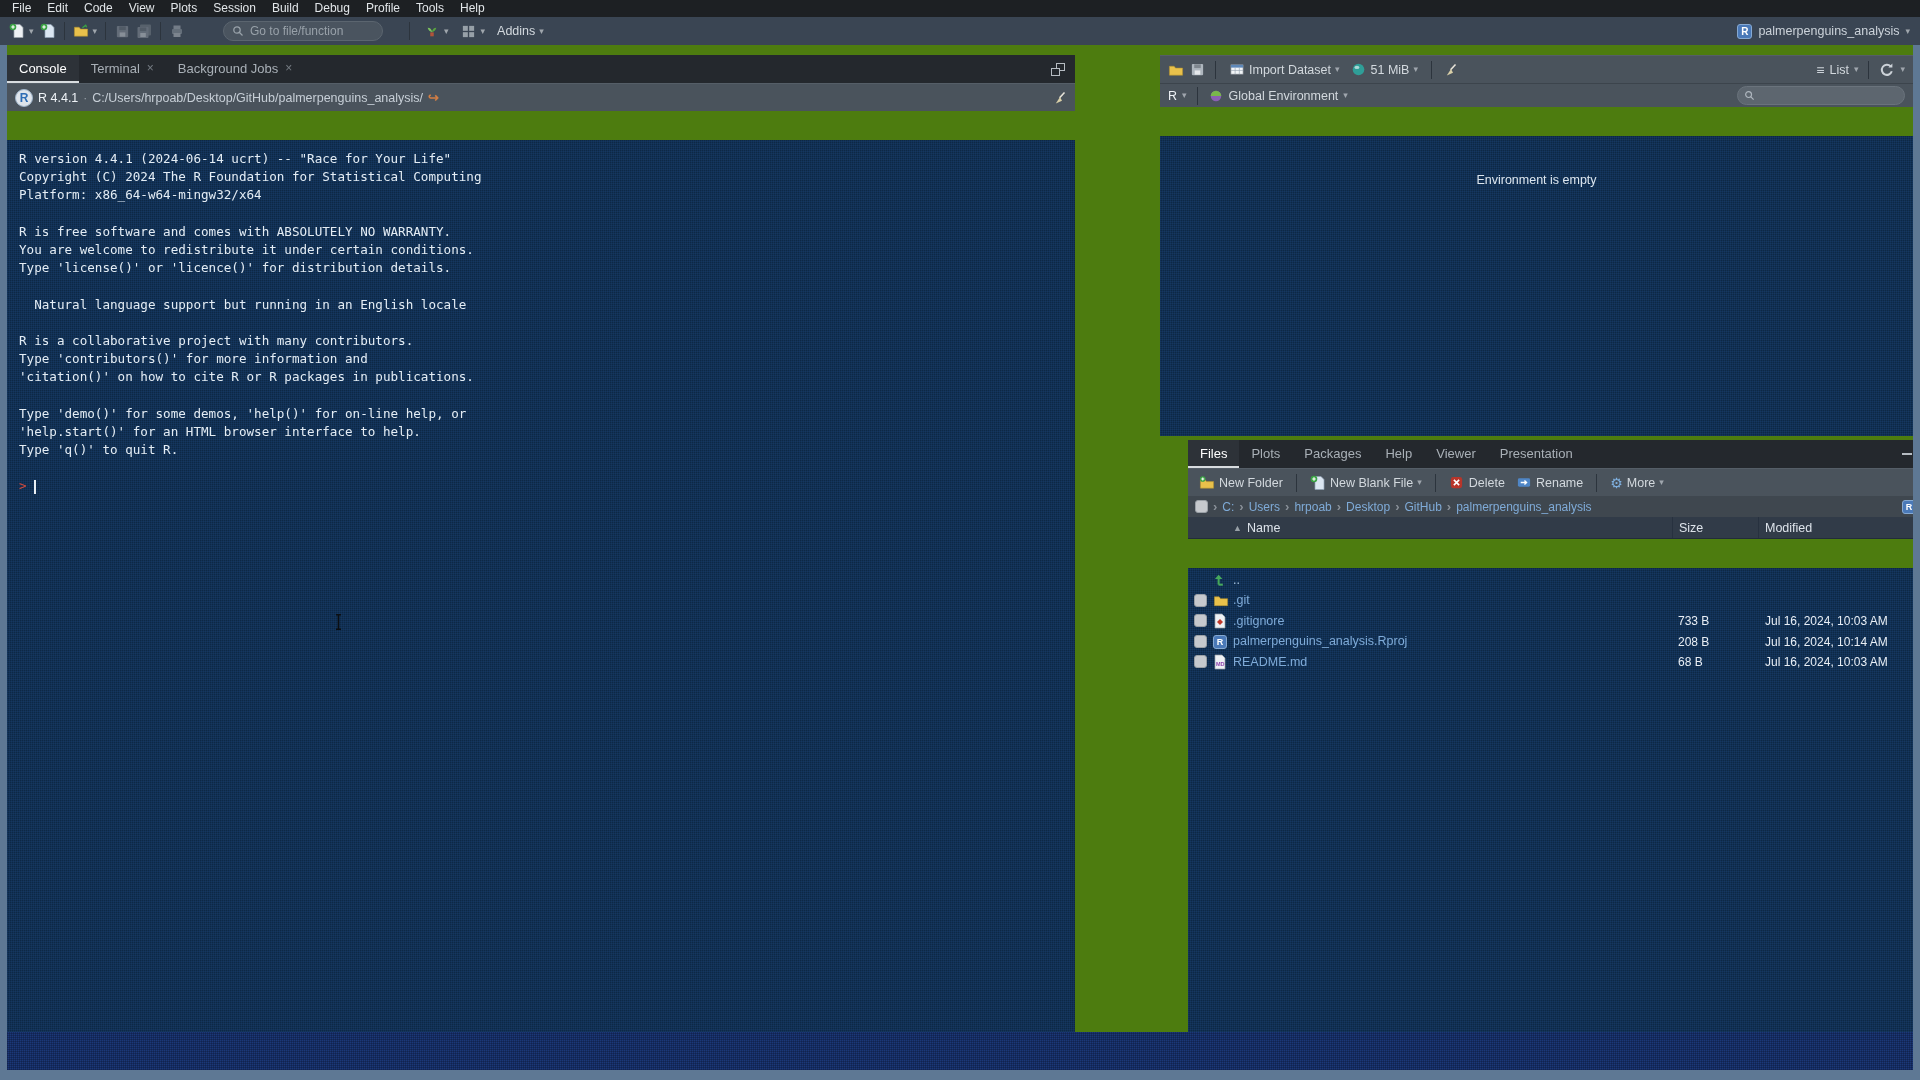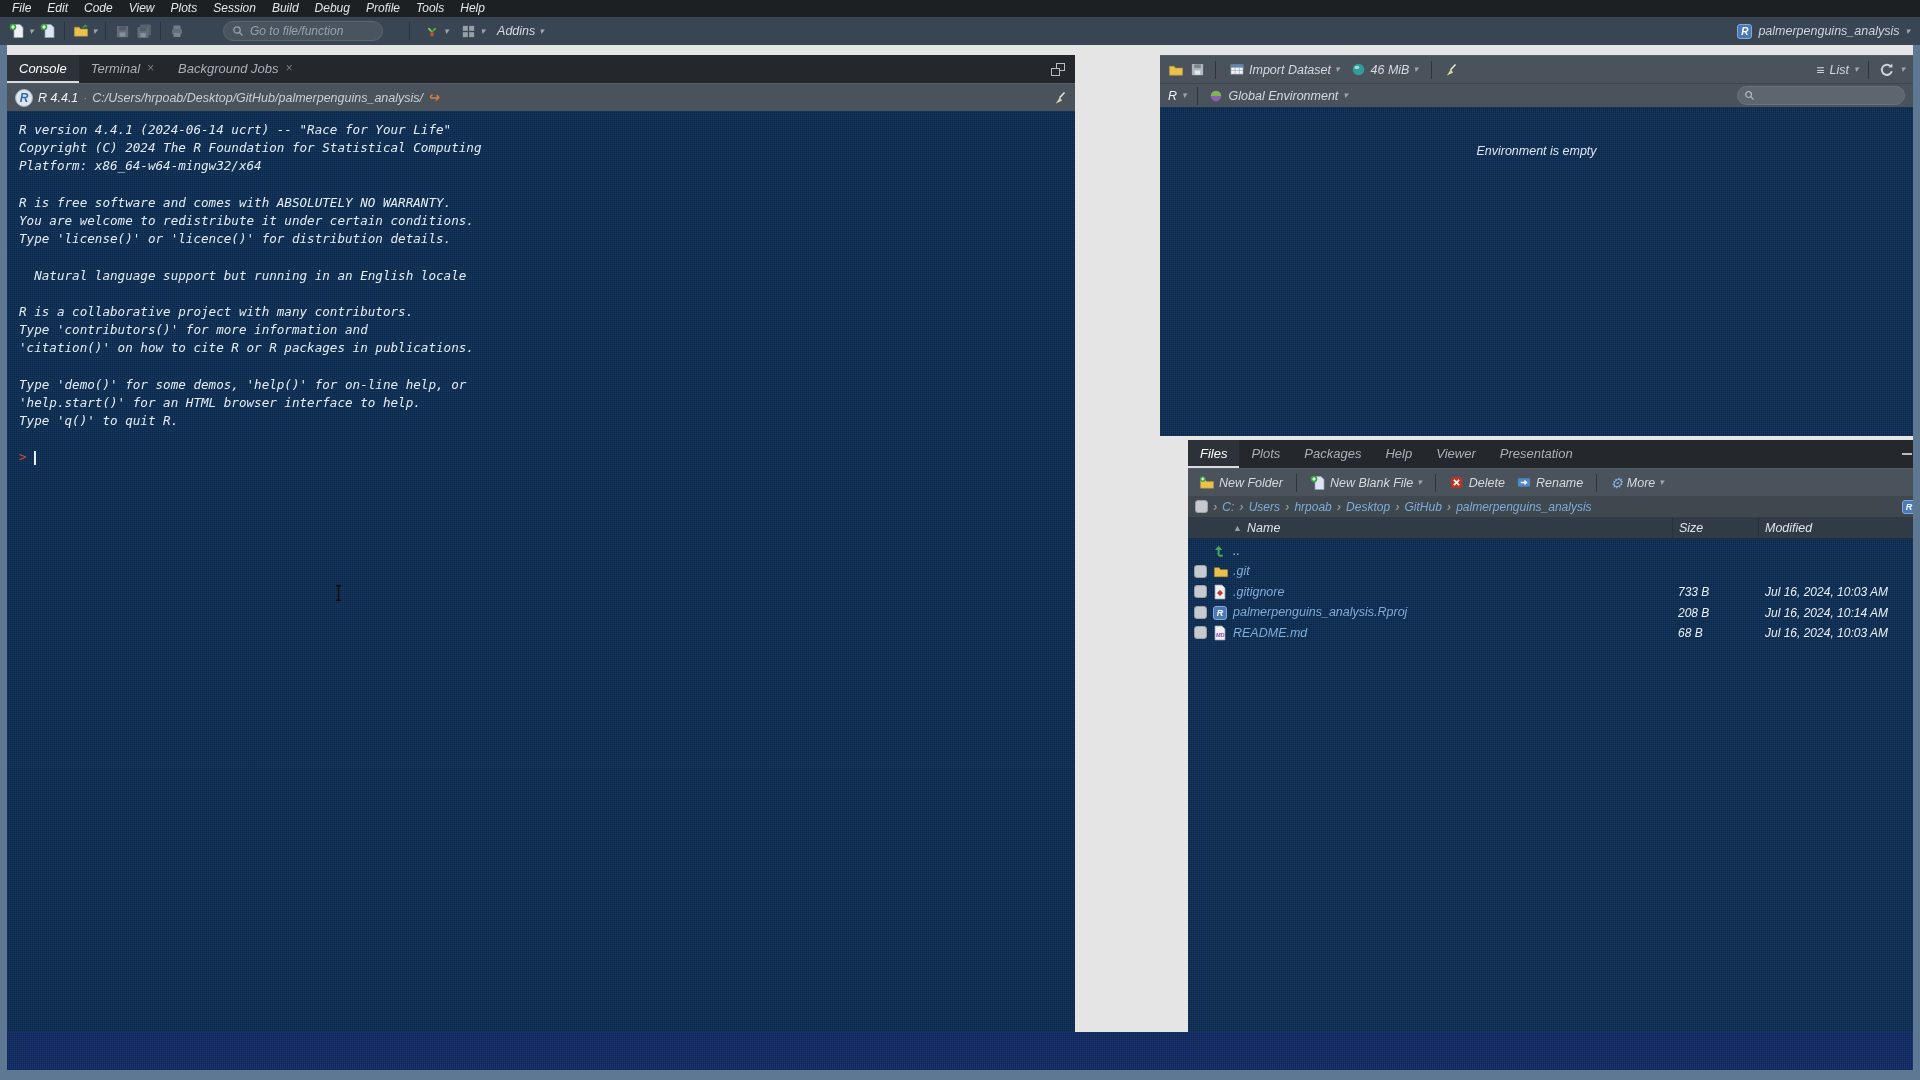--- a/index.html
+++ b/index.html
@@ -1,17 +1,17 @@
 <!DOCTYPE html>
 <html style="--menu-bar: #1d2023; --main-toolbar: #3a4553; --tab-bar: #24282d; --tab-active-bg: #2d3238; --panel-toolbar: #4a535c; --navy: #0d2845; --band: #1b3878; --frame: #5e7894; --link-blue: #7fabd8; --text-light: #e4edf5; --prompt-red: #d04a3c; --folder-yellow: #e9c14b;"><head>
 <meta charset="utf-8">
 <style>
   html,body{margin:0;padding:0;background:#101214;}
   #app{position:relative;width:1920px;height:1080px;overflow:hidden;
-       font-family:"Liberation Sans",sans-serif;background:#e5e5e5;font-style:italic;
+       font-family:"Liberation Sans",sans-serif;background:#4d7c0f;
        -webkit-font-smoothing:antialiased;}
   
   #menubar{position:absolute;left:0;top:0;width:1920px;height:17px;background:var(--menu-bar,#1d2023);
            display:flex;align-items:center;padding-left:4px;box-sizing:border-box;}
   .menu-item{font-size:12px;color:#e2e6e9;padding:0 8px;line-height:17px;}
   #main-toolbar{position:absolute;left:0;top:17px;width:1920px;height:28px;background:var(--main-toolbar,#3a4553);
                 display:flex;align-items:center;box-sizing:border-box;padding-left:6px;}
   .tbtn{display:flex;align-items:center;gap:4px;height:24px;padding:0 3px;}
   .caret{font-size:9px;color:#9fa6ad;line-height:1;}
   .vsep{width:1px;height:18px;background:#2c343d;margin:0 5px;}
@@ -31,21 +31,21 @@
   .tab.active{color:#ffffff;background:var(--tab-active-bg,#2d3238);border-bottom-color:#d8dcdf;}
   .tab .x{margin-left:7px;color:#767d84;font-size:12px;}
   .minmax{position:absolute;right:10px;top:0;height:28px;display:flex;align-items:center;gap:9px;}
   .ptoolbar{height:28px;background:var(--panel-toolbar,#4a535c);display:flex;align-items:center;
             gap:5px;padding:0 8px;box-sizing:border-box;flex:0 0 auto;border-top:1px solid #555e67;}
   .ptoolbar2{height:24px;background:var(--panel-toolbar,#4a535c);display:flex;align-items:center;
              gap:5px;padding:0 8px;box-sizing:border-box;flex:0 0 auto;border-top:1px solid #3c444c;position:relative;}
   .navy{background-color:var(--navy,#0d2845);
         background-image:repeating-linear-gradient(0deg,rgba(40,90,160,.16) 0 1px,transparent 1px 2px),
                          repeating-linear-gradient(90deg,rgba(40,90,160,.16) 0 1px,transparent 1px 2px);}
-  .content{flex:1 1 auto;position:relative;overflow:hidden;}
+  .content{flex:1 1 auto;position:relative;overflow:hidden;margin-top:29px;}
   
   .console-text{margin:0 0 18px 0;font-family:"DejaVu Sans Mono",monospace;font-size:12.6px;
                 line-height:18.2px;color:var(--text-light,#e4edf5);white-space:pre;}
   #console-body{padding:10px 0 0 12px;}
   .prompt-line{font-family:"DejaVu Sans Mono",monospace;font-size:12.6px;line-height:18.2px;}
   .prompt{color:var(--prompt-red,#d04a3c);}
   .cursor{display:inline-block;width:2px;height:14px;background:#e9eff5;margin-left:7px;vertical-align:middle;}
   
   .ic{display:inline-flex;align-items:center;justify-content:center;width:16px;height:16px;flex:0 0 auto;}
   .ic svg{display:block;}
@@ -302,21 +302,21 @@
         <span class="tool-label">Import Dataset</span>
         <span class="caret">▾</span>
       </div>
       <div class="tbtn">
         <span class="ic">
           <svg width="15" height="15" viewBox="0 0 16 16">
               <circle cx="8" cy="8" r="6.2" fill="#2f9e98"></circle>
               <ellipse cx="6.3" cy="5.8" rx="2.6" ry="1.7" fill="rgba(255,255,255,.6)"></ellipse>
             </svg>
         </span>
-        <span class="tool-label">46 MiB</span>
+        <span class="tool-label">51 MiB</span>
         <span class="caret">▾</span>
       </div>
       <div class="vsep"></div>
       <span class="ic">
         <svg width="16" height="16" viewBox="0 0 16 16">
             <path d="M13.5 2.5 8.6 7.8" stroke="#e8e4da" stroke-width="1.6"></path>
             <path d="M9 7 4.8 13.6l6.2-2.9z" fill="#d9cfa8"></path>
           </svg>
       </span>
       <div style="margin-left:auto;display:flex;align-items:center;gap:5px">

